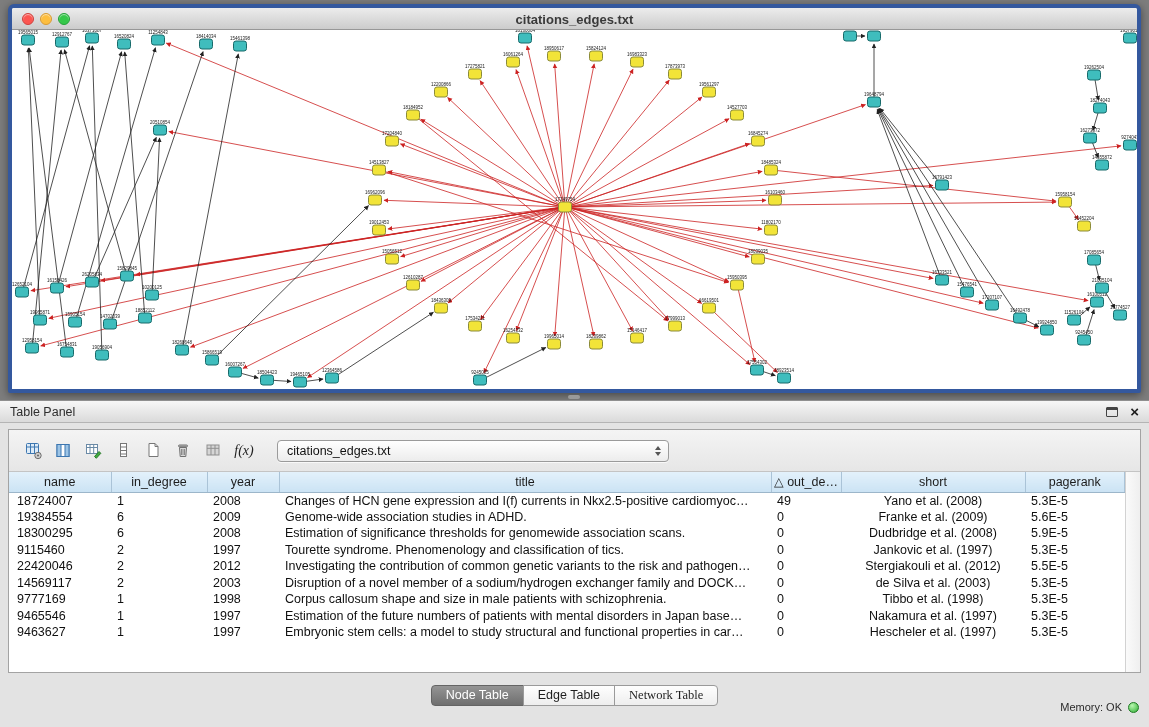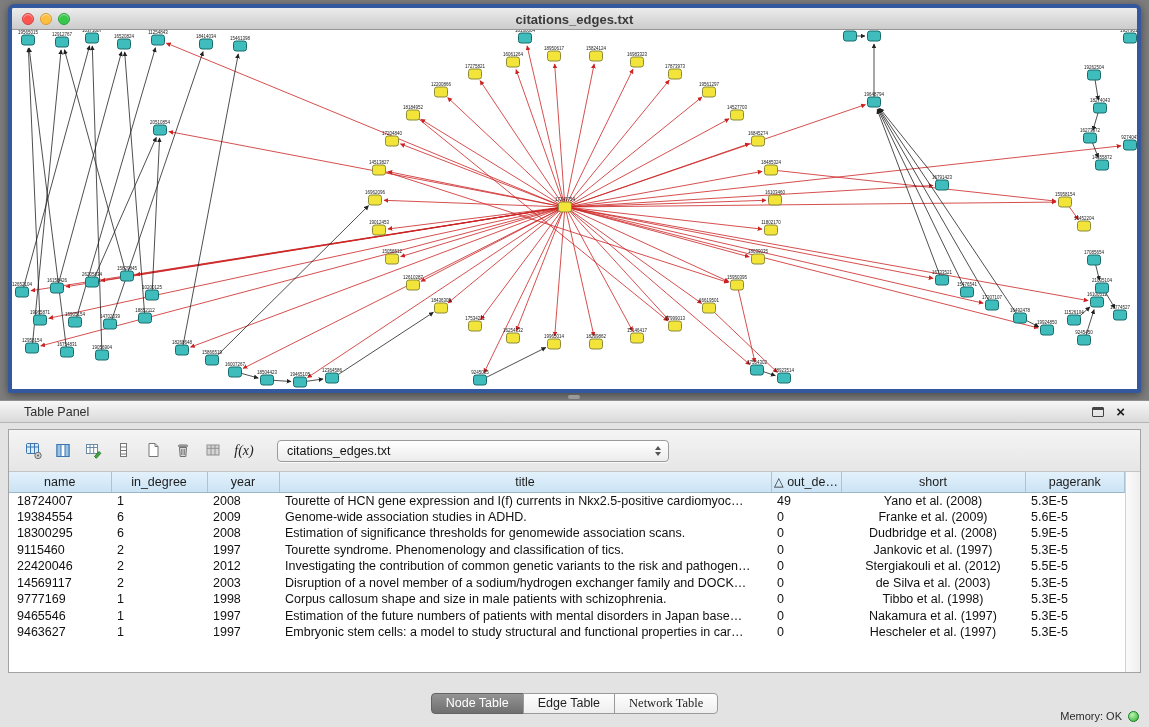--- a/index.html
+++ b/index.html
@@ -21,21 +21,21 @@
   .tl.green  { left:46px; background:#35c84a; border-color:#26a23a; }
   .canvas { position:relative; width:1125px; height:358px; background:#ffffff; }
   .canvas svg { display:block; }
   .splitter-handle { position:absolute; left:568px; top:395px; width:12px; height:4px;
     border-radius:2px; background:#9a9a9a; }
 
   
   .table-panel { position:absolute; top:400px; left:0; width:1149px; height:327px;
     background:#e3e3e3; border-top:1px solid #8f8f8f; }
   .panel-header { position:relative; height:22px; background:linear-gradient(#f7f7f7,#dadada);
-    border-bottom:1px solid #b4b4b4; display:flex; align-items:center; padding:0 24px; }
+    border-bottom:1px solid #b4b4b4; display:flex; align-items:center; padding:0 10px; }
   .panel-header .ptitle { font-size:12.5px; color:#2e2e2e; }
   .panel-header .spacer { flex:1; }
   .float-icon { width:12px; height:10px; border:1.5px solid #444; border-radius:1px;
     margin-right:12px; background:linear-gradient(#444 0 2px, transparent 2px); }
   .close-x { font-size:15px; font-weight:bold; color:#1d1d1d; line-height:12px; }
 
   .panel-body { position:absolute; top:28px; left:8px; right:8px; bottom:54px;
     border:1px solid #a3a3a3; background:#fff; overflow:hidden; }
   .toolbar { height:42px; background:linear-gradient(#f4f4f4,#e6e6e6);
     border-bottom:1px solid #c4c4c4; display:flex; align-items:center; padding:0 12px; gap:4px; }
@@ -60,31 +60,31 @@
   tbody td { font-size:12.5px; color:#101010; height:16.5px; padding:0 6px;
     overflow:hidden; white-space:nowrap; }
   td.col-name { padding-left:8px; }
   td.col-short { text-align:center; }
   .col-name{width:102px}.col-in_degree{width:96px}.col-year{width:72px}
   .col-title{width:492px}.col-out_degree{width:70px}.col-short{width:184px}
   .col-pagerank{width:auto}
   .vscroll { width:15px; background:linear-gradient(90deg,#fafafa,#efefef);
     border-left:1px solid #d2d2d2; }
 
-  .tabs-row { position:absolute; left:0; right:0; bottom:12px; height:24px;
+  .tabs-row { position:absolute; left:0; right:0; bottom:20px; height:24px;
     display:flex; justify-content:center; align-items:center; }
   .seg { display:flex; }
   .seg-tab { height:21px; padding:0 14px; font-family:"Liberation Sans",sans-serif;
     font-size:12.5px; border:1px solid #9a9a9a; background:linear-gradient(#fefefe,#eeeeee);
     color:#1e1e1e; margin-left:-1px; }
   .seg-tab:first-child { border-radius:4px 0 0 4px; margin-left:0; }
   .seg-tab:last-child { border-radius:0 4px 4px 0;font-family:Liberation Serif, serif; }
   .seg-tab.active { background:linear-gradient(#949494,#6f6f6f); color:#fff; border-color:#646464; }
 
-  .status-bar { position:absolute; left:0; right:0; bottom:0; height:22px;
+  .status-bar { position:absolute; left:0; right:0; bottom:9px; height:22px;
     display:flex; justify-content:flex-end; align-items:center; gap:6px; padding-right:10px; }
   .status-bar .mem-label { font-size:11px; color:#2b2b2b; }
   .mem-dot { width:11px; height:11px; border-radius:50%; border:1px solid #1d7a22;
     background:radial-gradient(circle at 35% 30%, #b9f7b0, #2fae33); }
 </style>
 </head>
 <body>
 
 <div class="desktop">
   <div class="window">
@@ -620,21 +620,21 @@
               <th class="col-out_degree"><span>△ </span>out_de…</th>
               <th class="col-short">short</th>
               <th class="col-pagerank">pagerank</th>
             </tr>
           </thead>
         <tbody>
             <tr>
               <td class="col-name">18724007</td>
               <td class="col-in_degree">1</td>
               <td class="col-year">2008</td>
-              <td class="col-title">Tourette of HCN gene expression and I(f) currents in Nkx2.5-positive cardiomyoc…</td>
+              <td class="col-title">Changes of HCN gene expression and I(f) currents in Nkx2.5-positive cardiomyoc…</td>
               <td class="col-out_degree">49</td>
               <td class="col-short">Yano et al. (2008)</td>
               <td class="col-pagerank">5.3E-5</td>
             </tr>
             <tr>
               <td class="col-name">19384554</td>
               <td class="col-in_degree">6</td>
               <td class="col-year">2009</td>
               <td class="col-title">Genome-wide association studies in ADHD.</td>
               <td class="col-out_degree">0</td>

